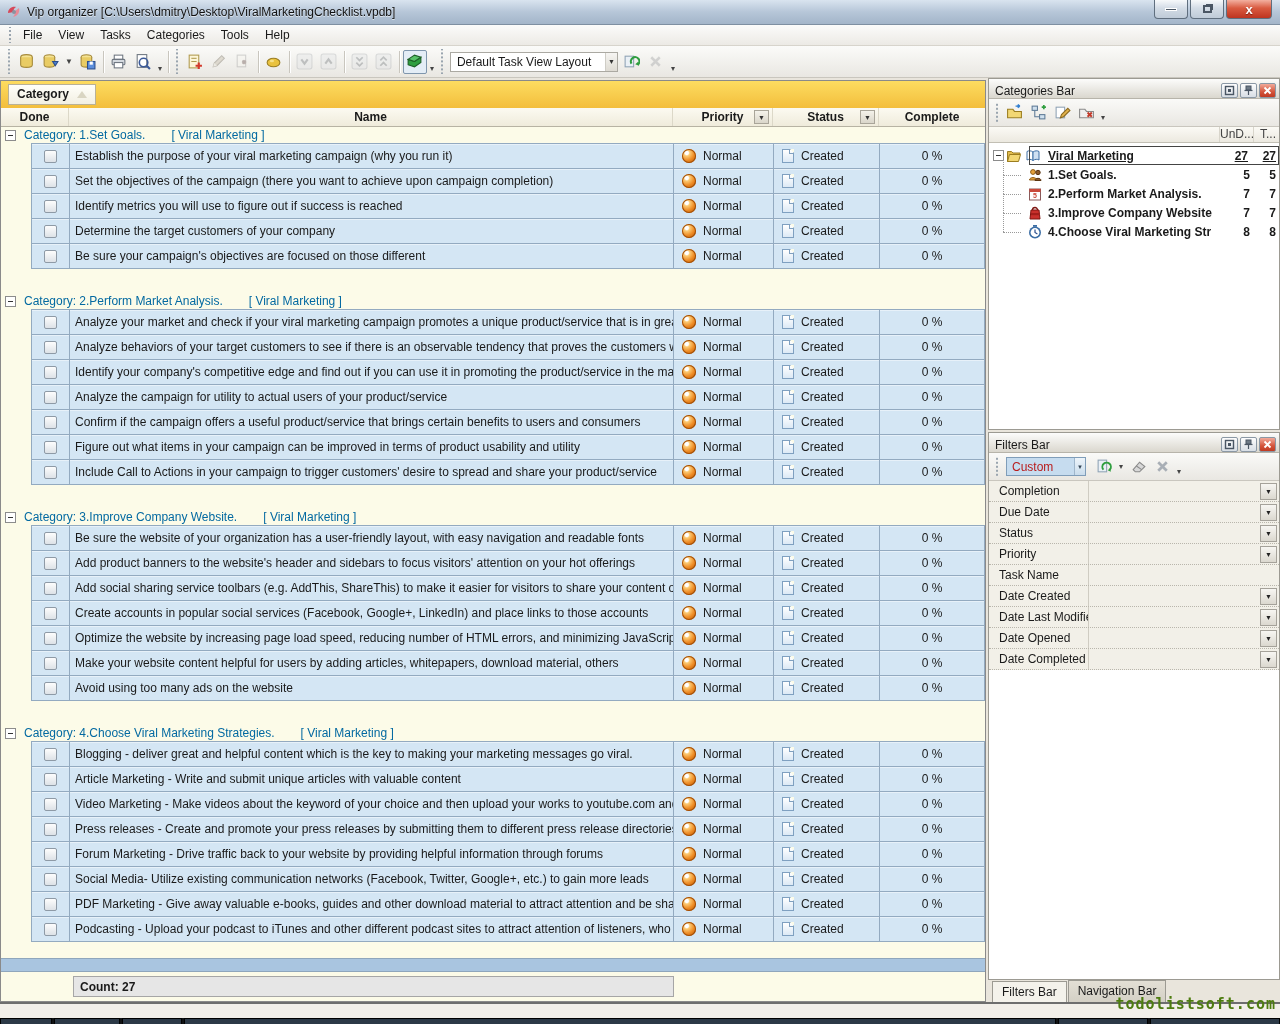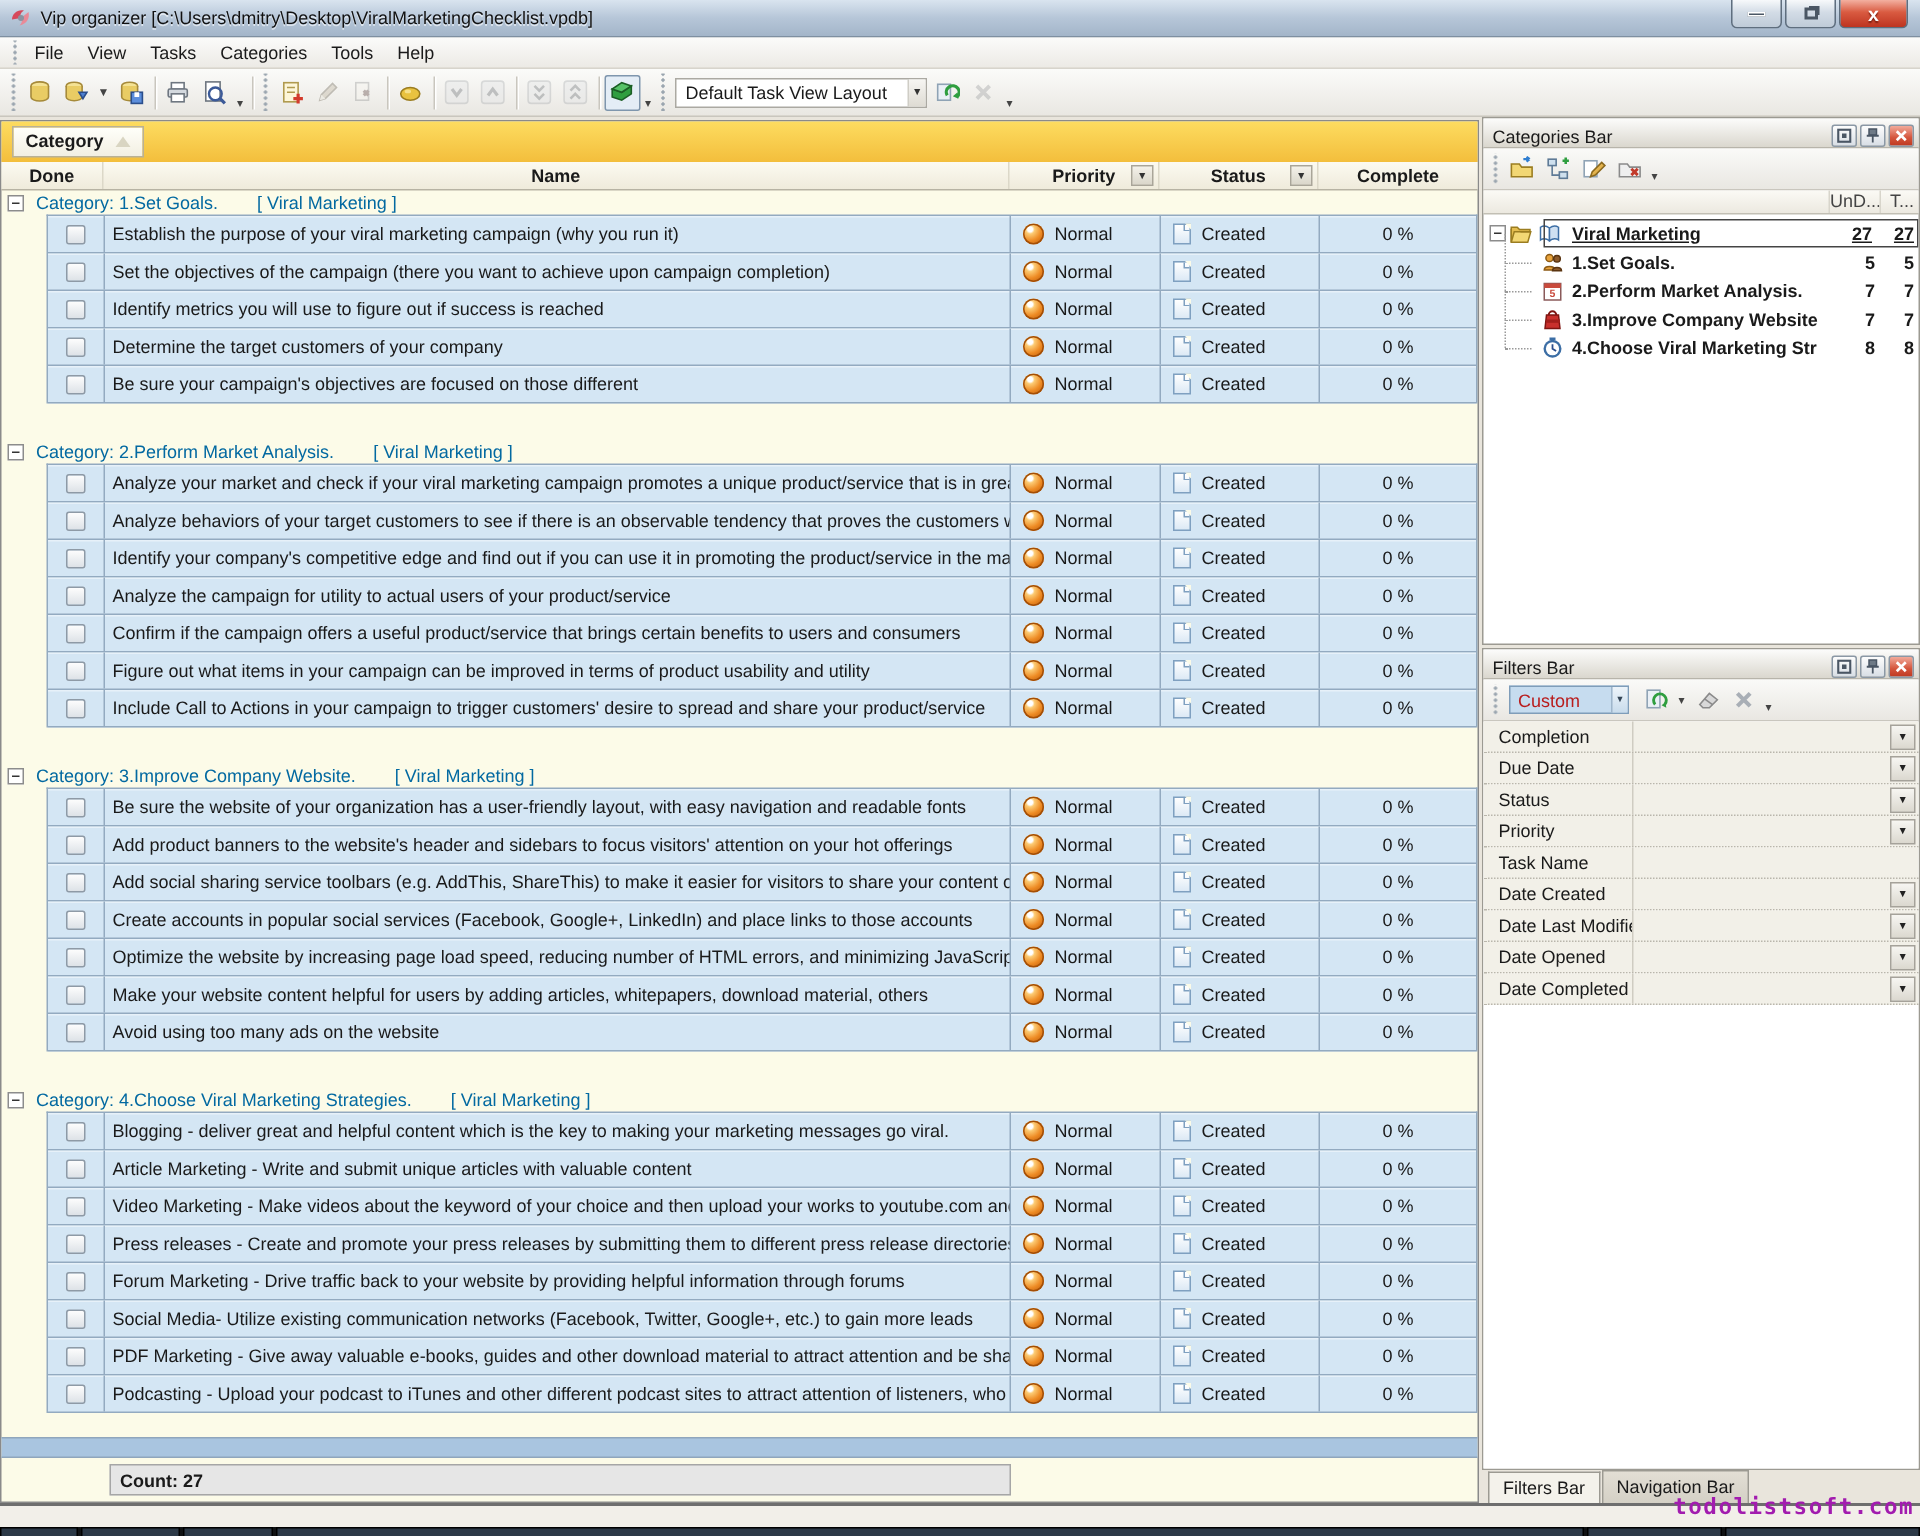--- a/index.html
+++ b/index.html
@@ -142,21 +142,21 @@
 
   .tabs-row { height:22px; flex:none; display:flex; align-items:flex-end; background:#E9E5DC; padding-left:4px; }
   .tab { padding:3px 9px 4px 9px; border:1px solid #9C9A92; border-bottom:none; background:linear-gradient(#E3DFD5,#D4D0C5);
     margin-right:1px; font-size:12px; }
   .tab.active { background:#F4F2EB; height:21px; }
 
   
   .bottom-zone { position:absolute; left:0; right:0; bottom:6px; height:16px; background:#F2EFE9;
     border-top:2px solid #6E6E6E; }
   .branding { position:absolute; right:4px; top:0; bottom:16px; display:flex; align-items:center;
-    font-family:"DejaVu Sans Mono", monospace; font-weight:bold; font-size:15px; color:#a21caf; letter-spacing:1px; }
+    font-family:"DejaVu Sans Mono", monospace; font-weight:bold; font-size:15px; color:#4d7c0f; letter-spacing:1px; }
   .taskbar { position:absolute; left:0; right:0; bottom:0; height:6px; background:#101214; display:flex; gap:2px; }
   .tb-block { height:100%; background:#2C3947; border:1px solid #000; border-bottom:none; }
 
   svg { display:block; }
 </style>
 </head>
 <body>
 
 <div class="window">
 

